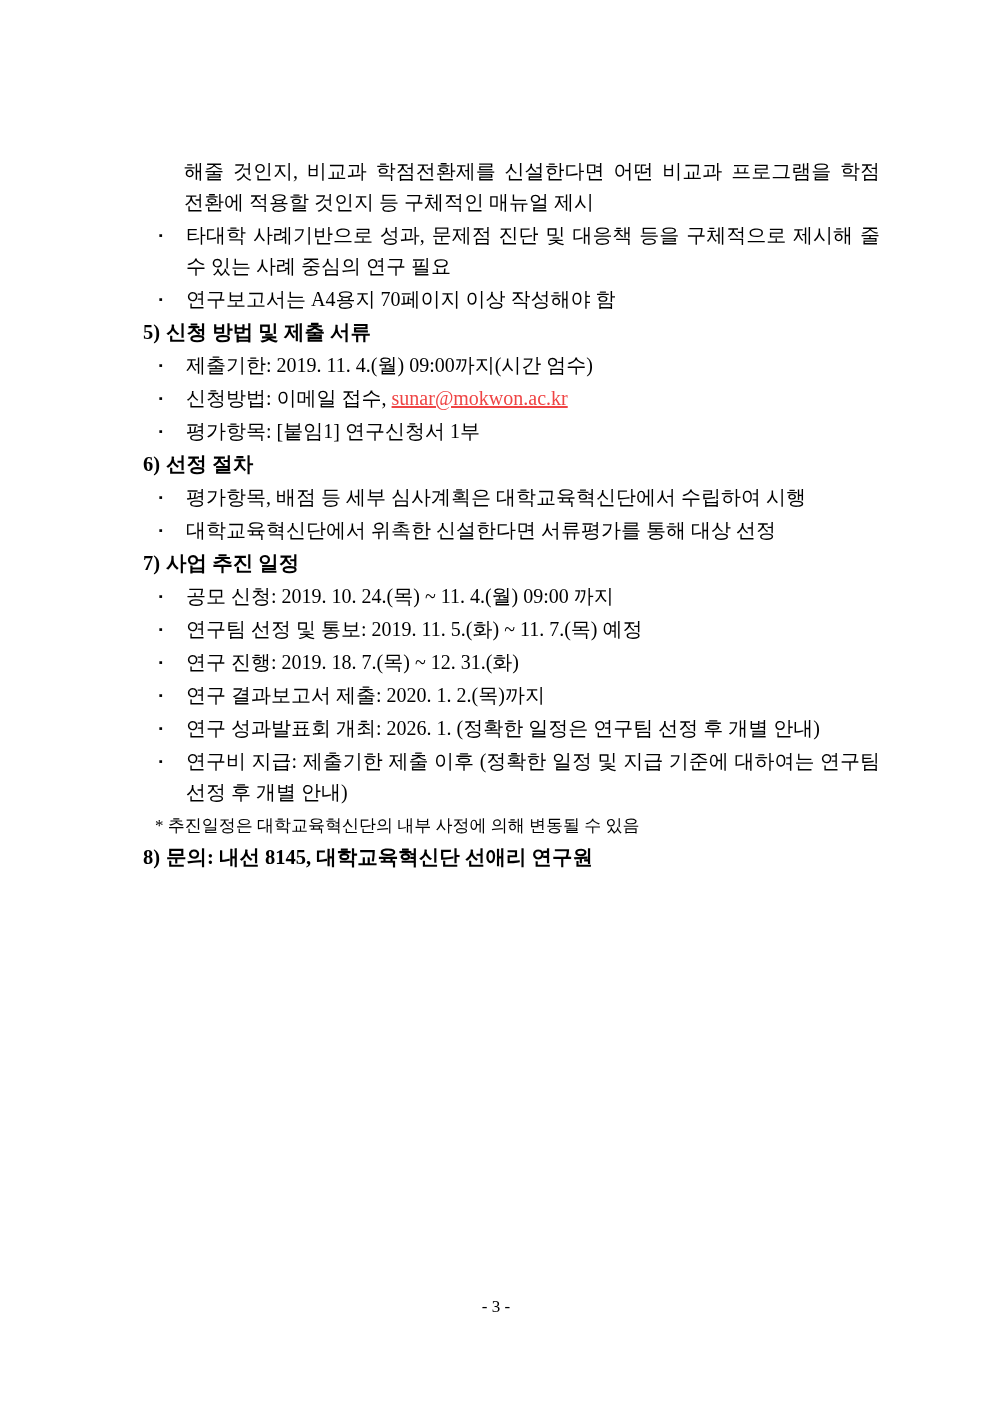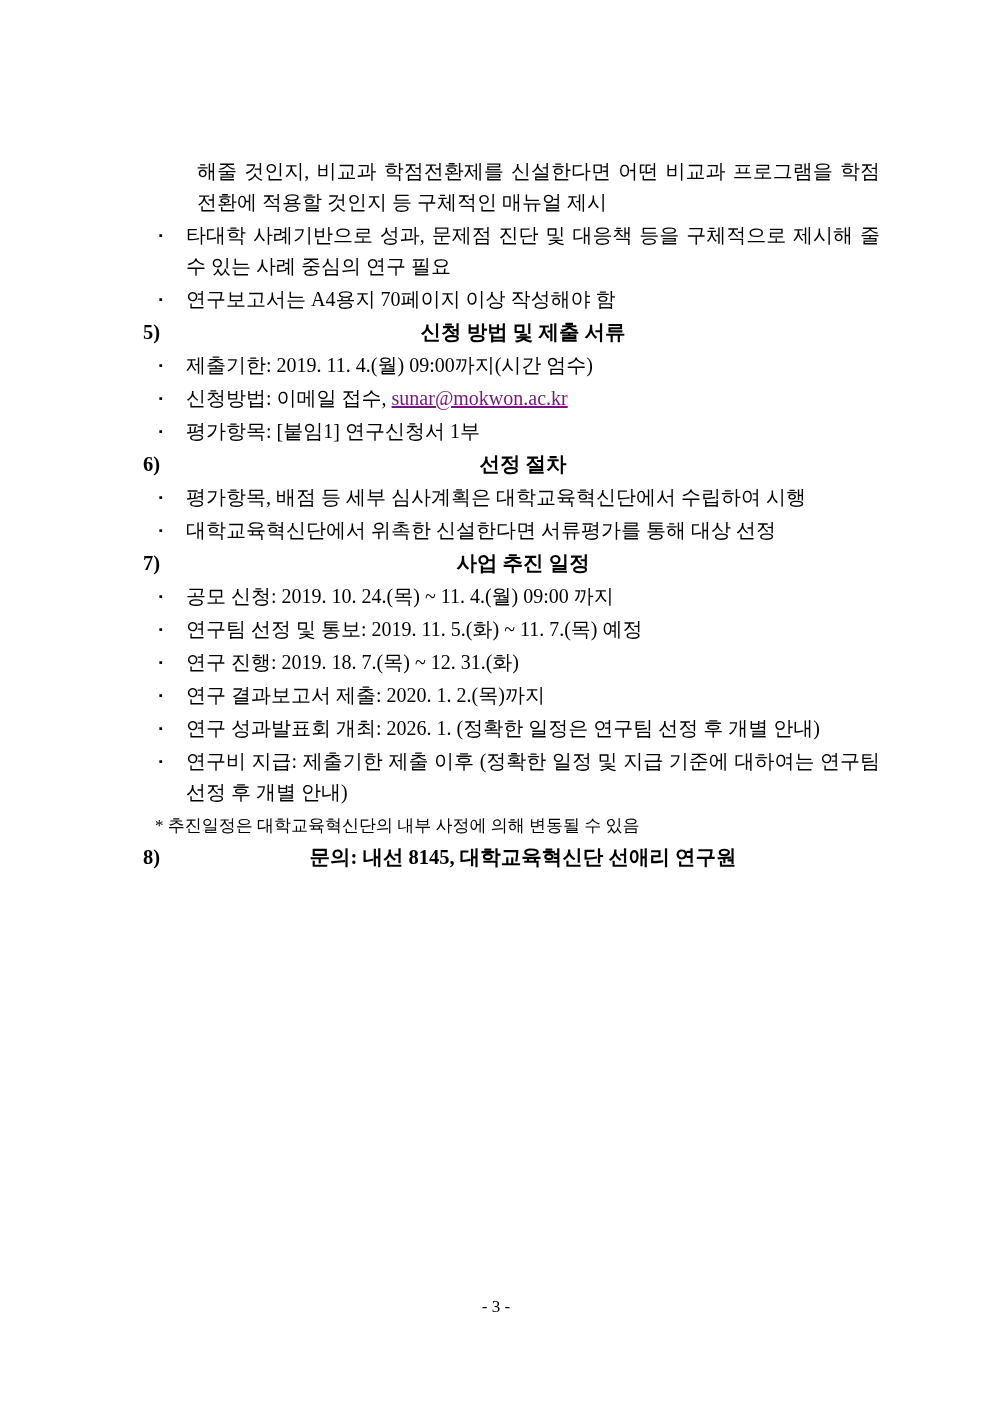--- a/index.html
+++ b/index.html
@@ -14,21 +14,21 @@
     overflow: hidden;
   }
   .content {
     position: absolute;
     top: 156px;
     left: 143px;
     width: 737px;
   }
   
   .para-cont {
-    margin-left: 54px;
+    margin-left: 41px;
     font-size: 20px;
     line-height: 31px;
     text-align: justify;
     word-break: keep-all;
   }
   .bullet {
     display: flex;
     margin-top: 2px;
     font-size: 20px;
     line-height: 31px;
@@ -54,24 +54,23 @@
     font-size: 20.5px;
     line-height: 31px;
   }
   .section-header .num {
     flex: none;
     width: 23px;
   }
   .section-header .title {
     flex: 1;
     word-break: keep-all;
-    text-align: center;
   }
   .email-link {
-    color: #701a75;
+    color: #ef4444;
     text-decoration: underline;
   }
   .note {
     margin-top: 3px;
     margin-left: 12px;
     font-size: 17px;
     line-height: 29px;
     word-break: keep-all;
   }
   .page-footer {

